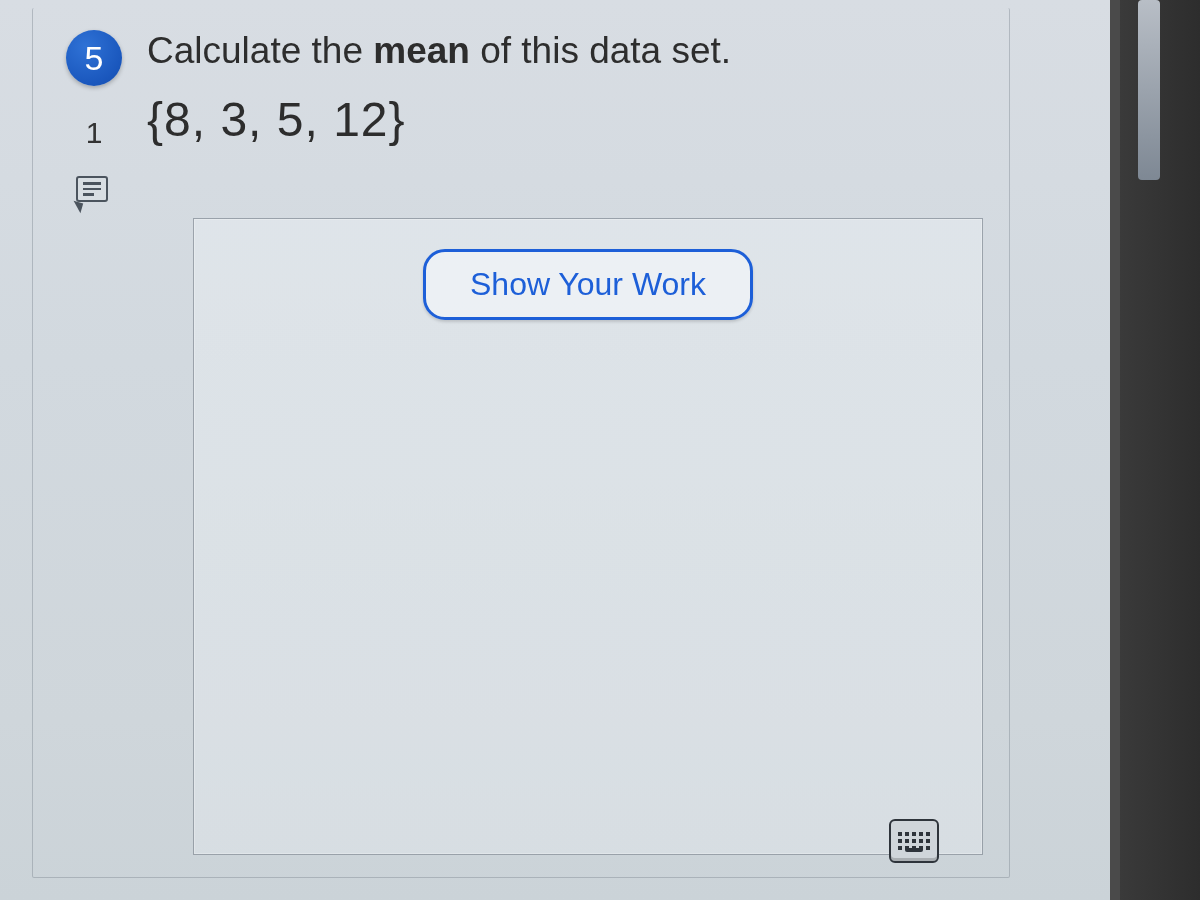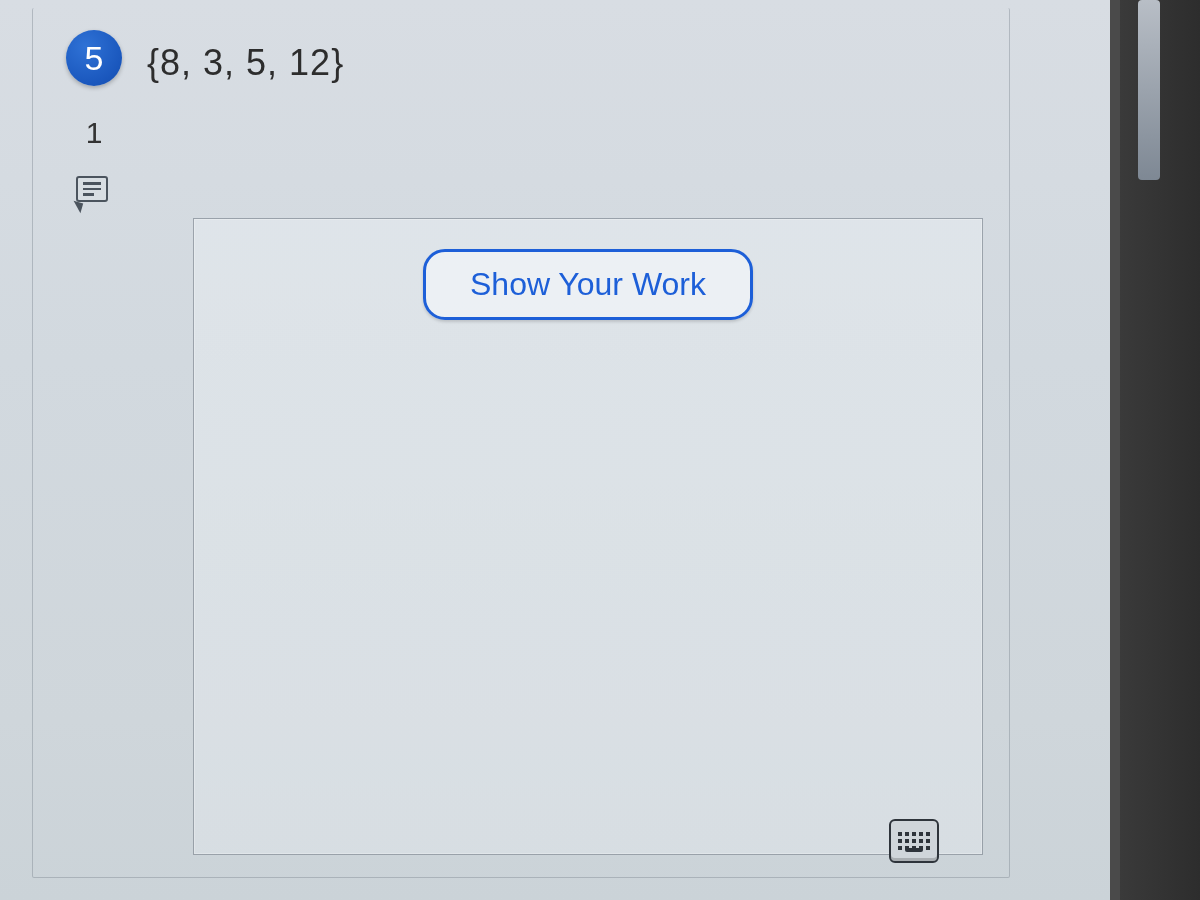--- a/index.html
+++ b/index.html
@@ -87,21 +87,21 @@
     transform: rotate(16deg);
   }
   .question-col { flex:1; padding-left: 8px; }
   .prompt {
     font-size: 37px;
     color: #2d2d2d;
     line-height: 1.35;
   }
   .prompt .bold { font-weight: 700; }
   .dataset {
-    font-size: 36px;
+    font-size: 48px;
     color: #2d2d2d;
     margin-top: 16px;
     letter-spacing: 1px;
   }
 
   .work-panel {
     position: absolute;
     left: 160px;
     top: 210px;
     right: 26px;
@@ -164,20 +164,23 @@
           <div class="box">
             <div class="line"></div>
             <div class="line"></div>
             <div class="line short"></div>
           </div>
           <div class="tail"></div>
         </div>
       </div>
 
       <div class="question-col">
+        <div class="prompt">
+          <span>Calculate the </span><span class="bold">mean</span><span> of this data set.</span>
+        </div>
         <div class="dataset">{8, 3, 5, 12}</div>
       </div>
     </div>
 
     <div class="work-panel">
       <div class="show-work-btn">
         <span>Show Your Work</span>
       </div>
     </div>
 

